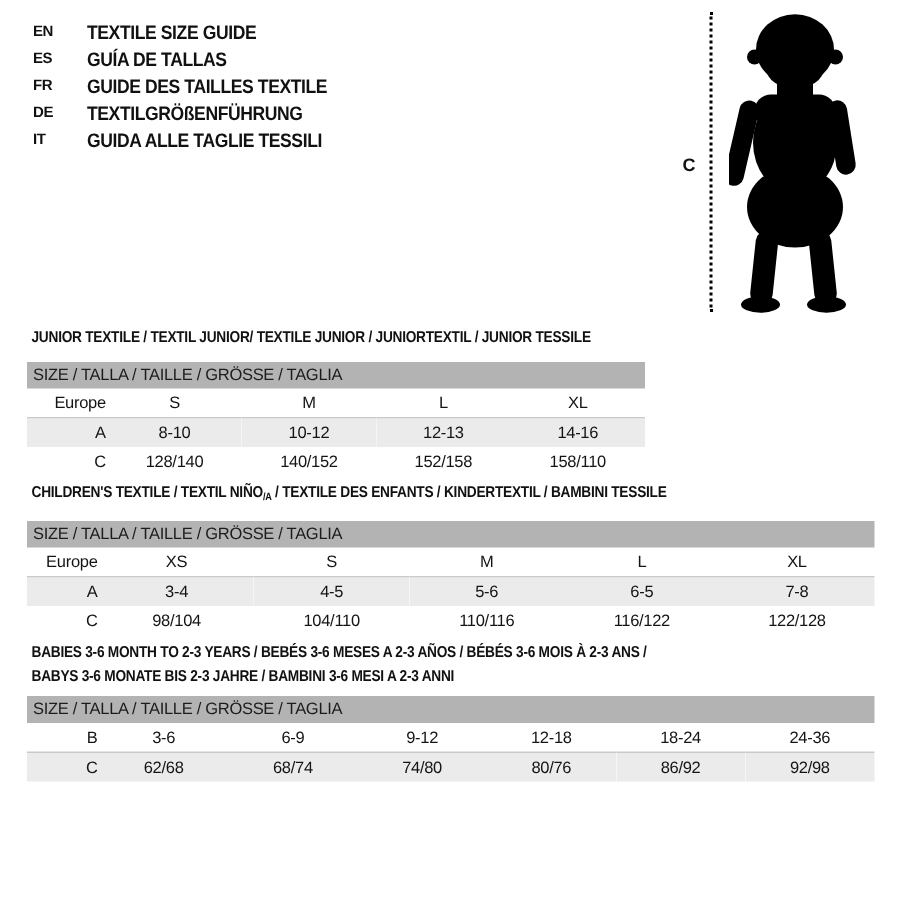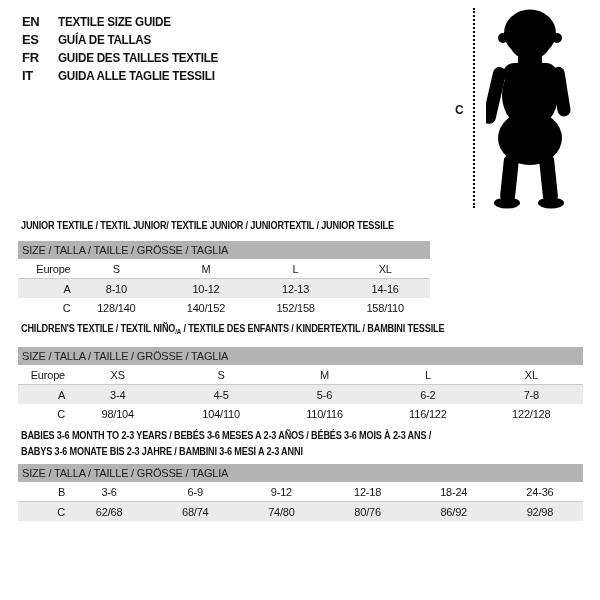--- a/index.html
+++ b/index.html
@@ -3,21 +3,21 @@
 <meta charset="utf-8">
 <style>
   html,body{margin:0;padding:0;background:#fff;}
   .page{
     position:relative;width:600px;height:600px;background:#ffffff;
     font-family:"Liberation Sans",sans-serif;color:#111;overflow:hidden;
   }
   
   .lang-block{position:absolute;left:22px;top:12px;}
   .lang-row{display:flex;height:18px;align-items:center;}
-  .lang-code{width:36px;font-size:13px;font-weight:700;letter-spacing:-.3px;}
+  .lang-code{width:36px;font-size:10px;font-weight:700;letter-spacing:-.3px;}
   .lang-title{font-size:13px;font-weight:700;letter-spacing:-.3px;white-space:nowrap;
     transform:scaleX(.9);transform-origin:0 50%;}
   
   .dotted-line{position:absolute;left:473px;top:8px;height:200px;width:0;
     border-left:2px dotted #000;}
   .height-label{position:absolute;left:455px;top:103px;font-size:12px;font-weight:700;}
   .baby-svg{position:absolute;left:486px;top:9px;}
   
   .sec-title{position:absolute;font-size:10.5px;font-weight:700;letter-spacing:-.2px;
     white-space:nowrap;transform:scaleX(.87);transform-origin:0 0;line-height:16px;}
@@ -46,20 +46,24 @@
       <span class="lang-code">EN</span>
       <span class="lang-title">TEXTILE SIZE GUIDE</span>
     </div>
     <div class="lang-row">
       <span class="lang-code">ES</span>
       <span class="lang-title">GUÍA DE TALLAS</span>
     </div>
     <div class="lang-row">
       <span class="lang-code">FR</span>
       <span class="lang-title">GUIDE DES TAILLES TEXTILE</span>
+    </div>
+    <div class="lang-row">
+      <span class="lang-code">DE</span>
+      <span class="lang-title">TEXTILGRÖßENFÜHRUNG</span>
     </div>
     <div class="lang-row">
       <span class="lang-code">IT</span>
       <span class="lang-title">GUIDA ALLE TAGLIE TESSILI</span>
     </div>
   </div>
 
   <div class="dotted-line"></div>
   <div class="height-label">C</div>
   <svg class="baby-svg" width="88" height="200" viewBox="0 0 88 200" fill="#000">
@@ -136,21 +140,21 @@
       <td>S</td>
       <td>M</td>
       <td>L</td>
       <td>XL</td>
     </tr>
     <tr class="alt">
       <td class="lbl">A</td>
       <td>3-4</td>
       <td>4-5</td>
       <td>5-6</td>
-      <td>6-2</td>
+      <td>6-5</td>
       <td>7-8</td>
     </tr>
     <tr>
       <td class="lbl">C</td>
       <td>98/104</td>
       <td>104/110</td>
       <td>110/116</td>
       <td>116/122</td>
       <td>122/128</td>
     </tr>

